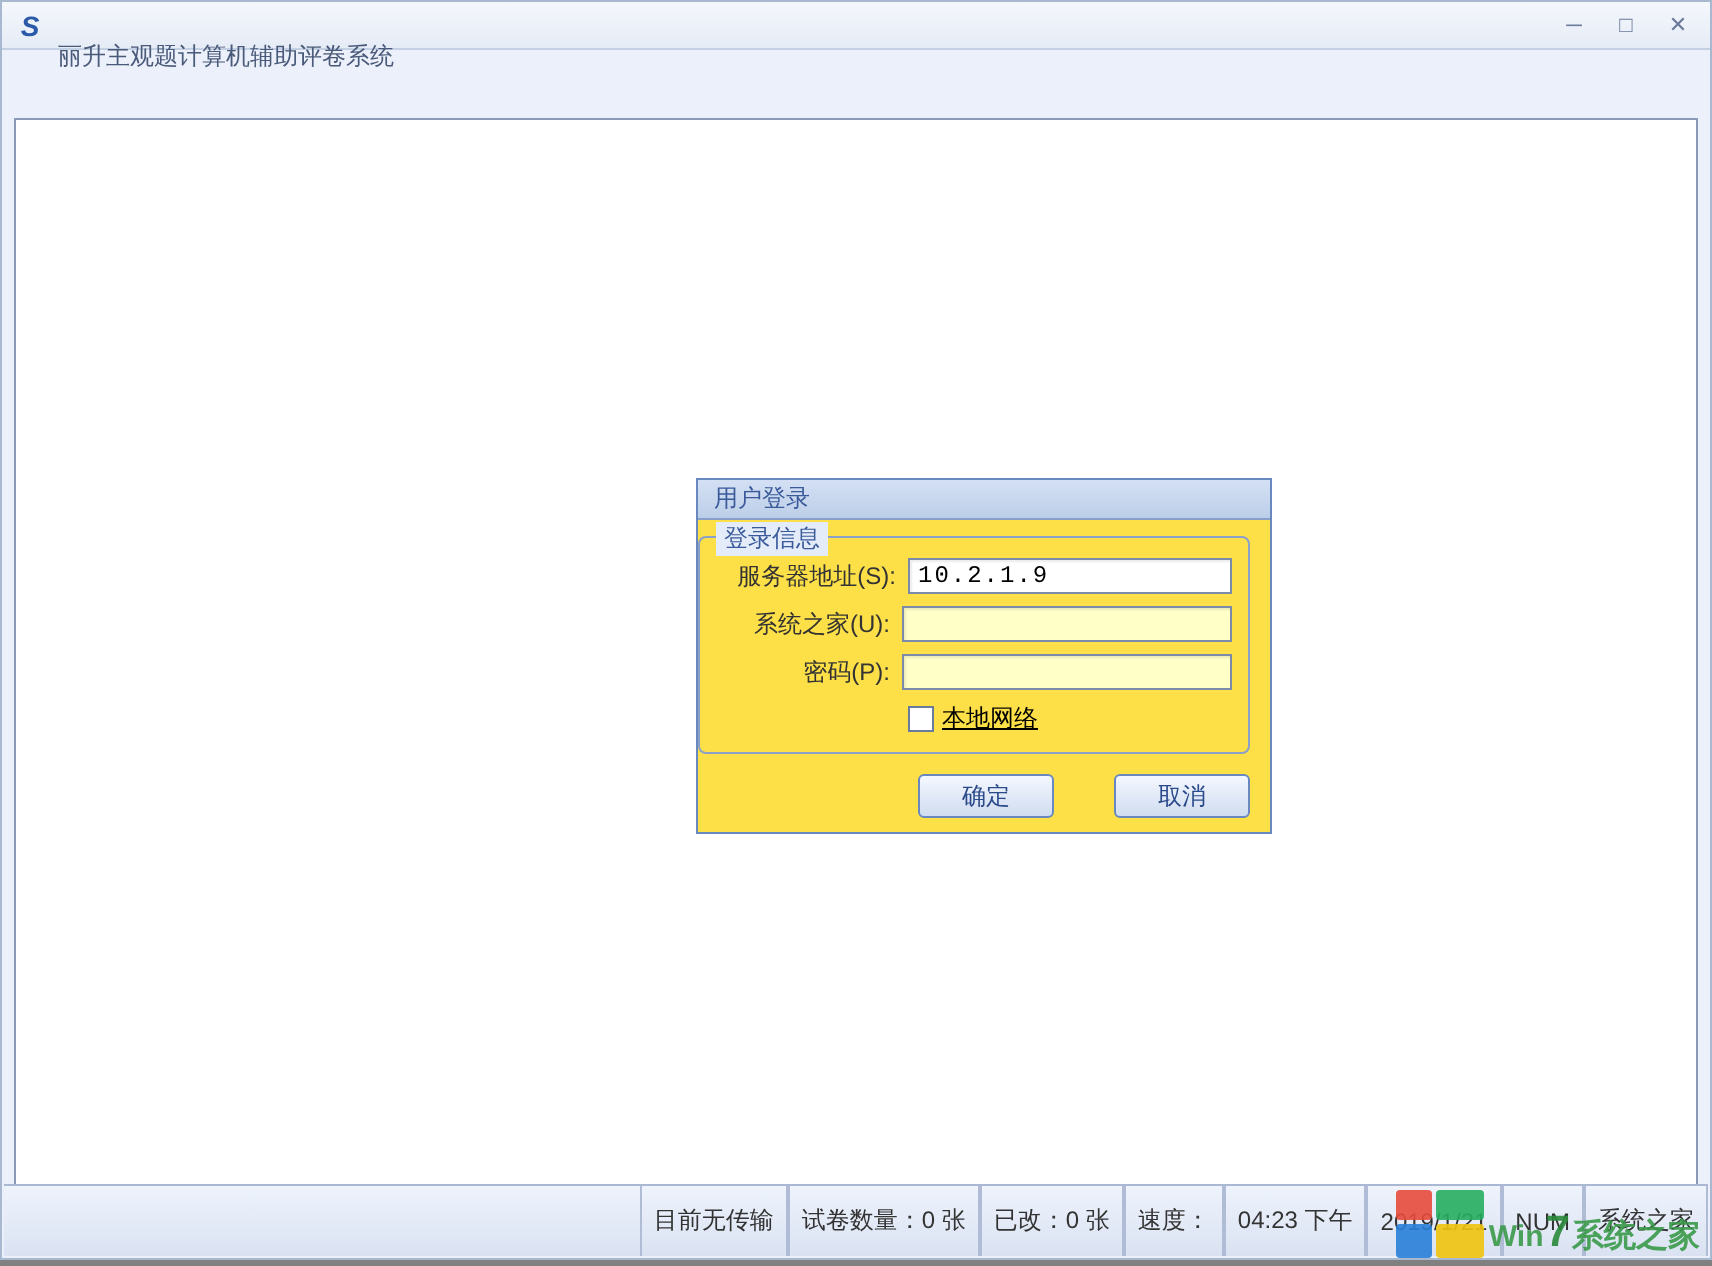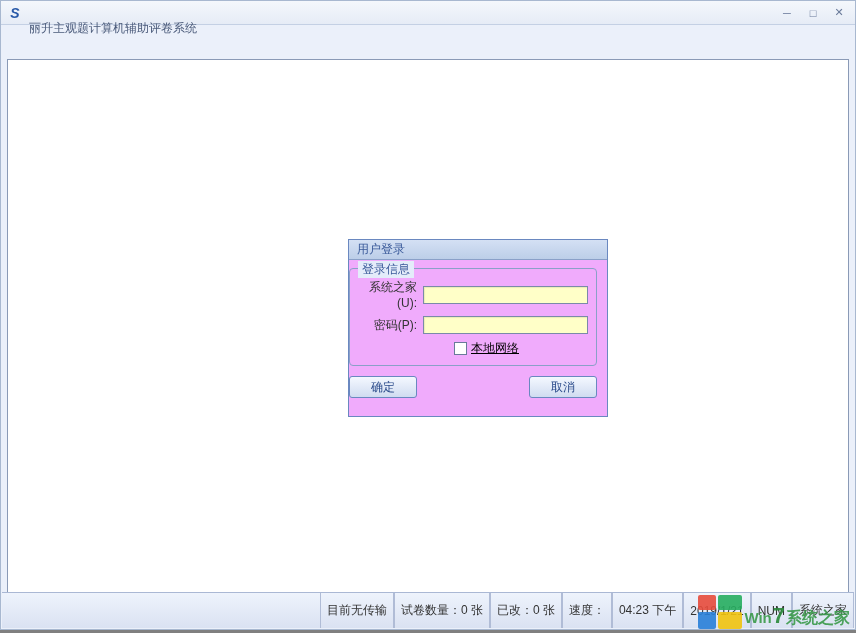--- a/index.html
+++ b/index.html
@@ -88,22 +88,22 @@
 .client-area {
   position: absolute;
   left: 6px; top: 58px;
   right: 6px; bottom: 26px;
   background: #ffffff;
   border: 1px solid #8a9ab6;
 }
 .dialog {
   position: absolute;
   left: 347px; top: 238px;
-  width: 260px; height: 178px;
-  background: #f0abfc;
+  width: 288px; height: 178px;
+  background: #fde047;
   border: 1px solid #6a88c0;
 }
 .dialog-title {
   height: 20px;
   background: linear-gradient(#d4e0f4, #bccee8);
   border-bottom: 1px solid #8aa0c8;
   padding: 0 8px;
   display: flex;
   align-items: center;
   color: #3a5a9a;
@@ -159,21 +159,21 @@
   margin-left: 96px;
   text-decoration: underline;
 }
 .checkbox {
   width: 13px; height: 13px;
   border: 1px solid #6a7a9a;
   background: #fff;
 }
 .dialog-buttons {
   display: flex;
-  justify-content: space-between;
+  justify-content: flex-end;
   gap: 30px;
   margin-top: 2px;
 }
 .dlg-btn {
   width: 68px; height: 22px;
   background: linear-gradient(#f4f8ff, #d0dcf0);
   border: 1px solid #6a88c0;
   border-radius: 3px;
   color: #2a4a8a;
   cursor: pointer;
@@ -247,20 +247,24 @@
 
 
   <div class="client-area"></div>
 
   <div class="dialog">
     <div class="dialog-title">用户登录</div>
     <div class="dialog-body">
       <div class="fieldset">
         <span class="fieldset-legend">登录信息</span>
 
+        <div class="form-row">
+          <span class="form-label">服务器地址(S):</span>
+          <input class="text-input white-bg" value="10.2.1.9" style="">
+        </div>
 
         <div class="form-row">
           <span class="form-label">系统之家(U):</span>
           <input class="text-input" value="" style="">
         </div>
 
         <div class="form-row">
           <span class="form-label">密码(P):</span>
           <input type="password" class="text-input" value="" style="">
         </div>

